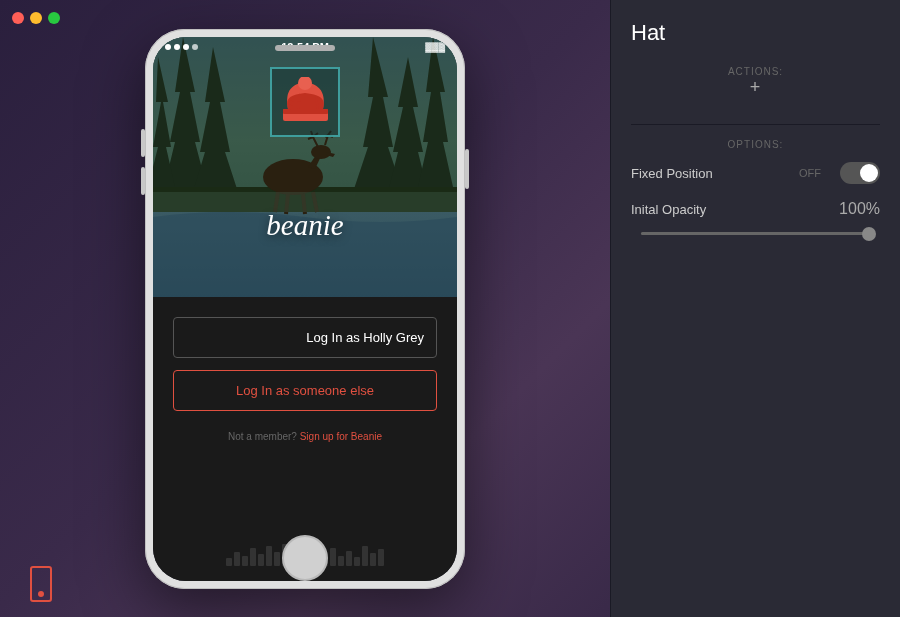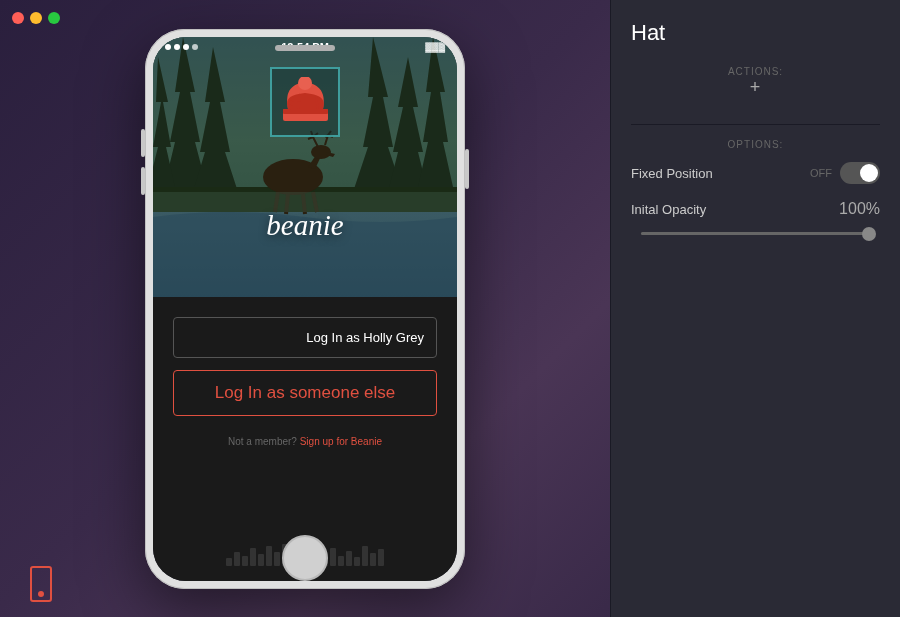--- a/index.html
+++ b/index.html
@@ -242,21 +242,21 @@
       text-align: right;
       cursor: pointer;
     }
 
     .btn-login-secondary {
       width: 100%;
       padding: 12px;
       background: transparent;
       border: 1.5px solid #e05040;
       color: #e05040;
-      font-size: 17px;
+      font-size: 13px;
       border-radius: 4px;
       text-align: center;
       cursor: pointer;
     }
 
     .not-member {
       font-size: 10px;
       color: #666;
       text-align: center;
       margin-top: 8px;
@@ -336,21 +336,21 @@
 
     .option-label {
       color: #ccc;
       font-size: 13px;
     }
 
     
     .toggle-container {
       display: flex;
       align-items: center;
-      gap: 8px;
+      gap: 19px;
     }
 
     .toggle-off-label {
       color: #666;
       font-size: 11px;
     }
 
     .toggle {
       width: 40px;
       height: 22px;

